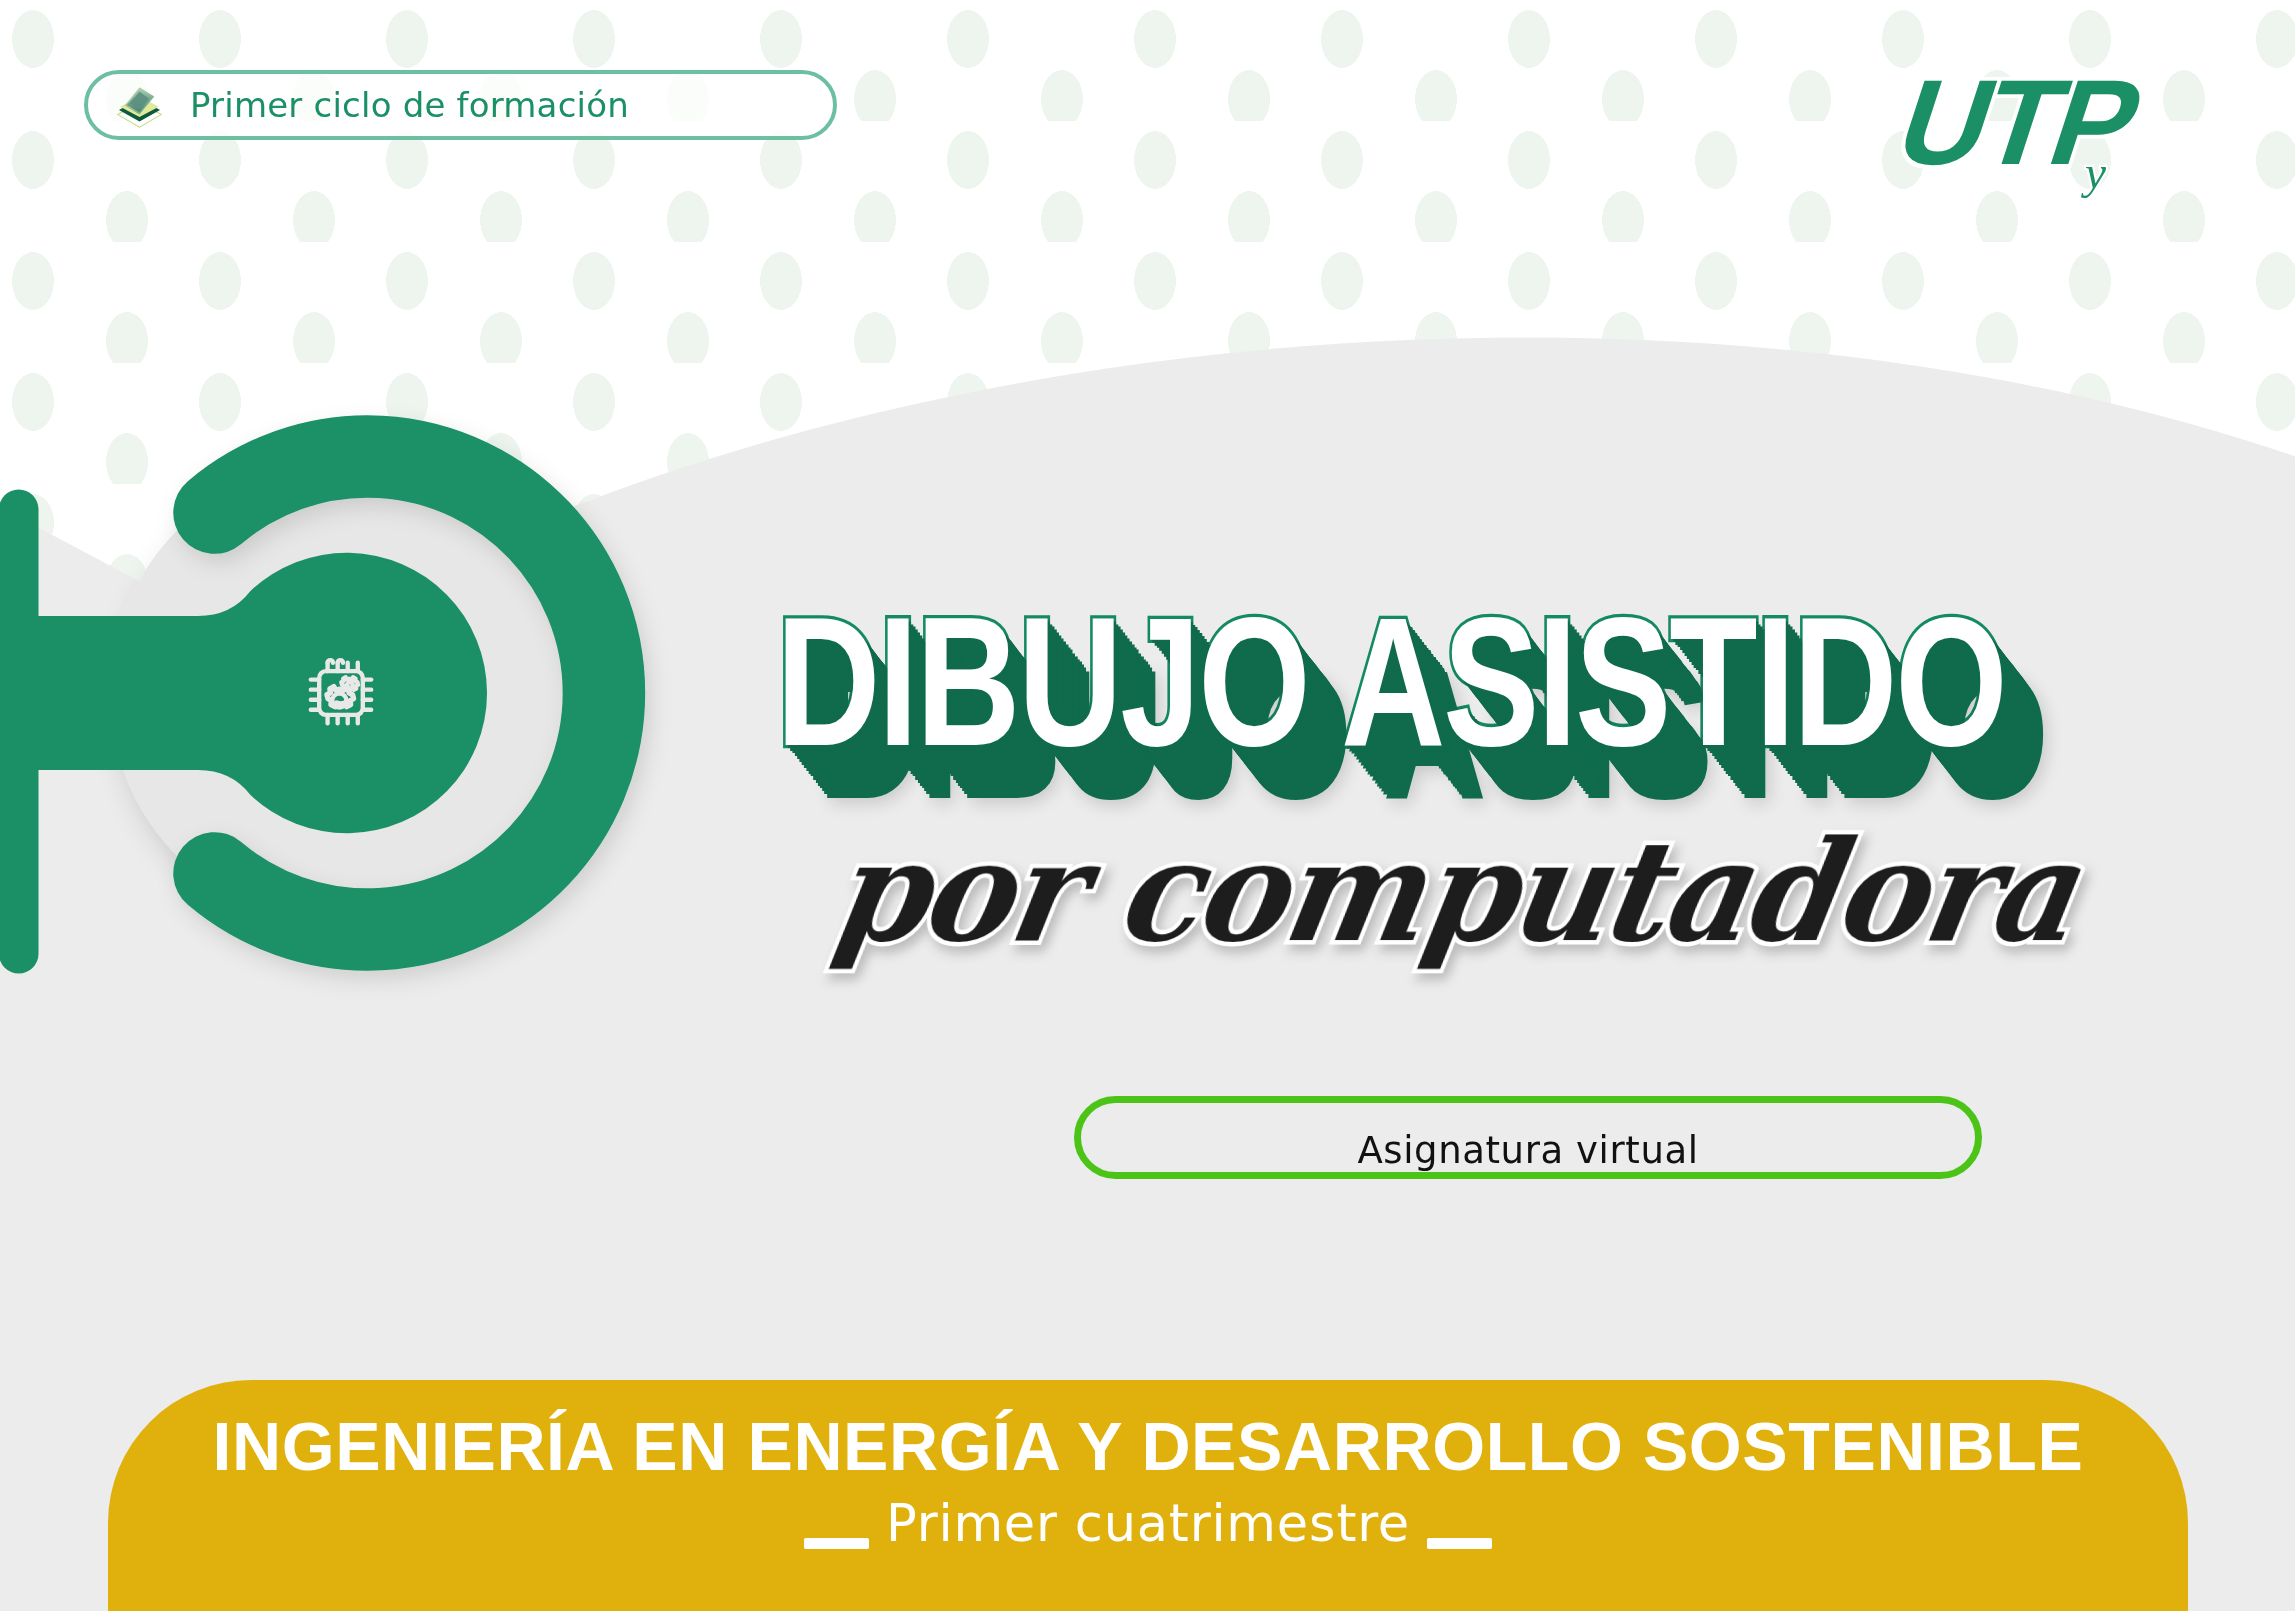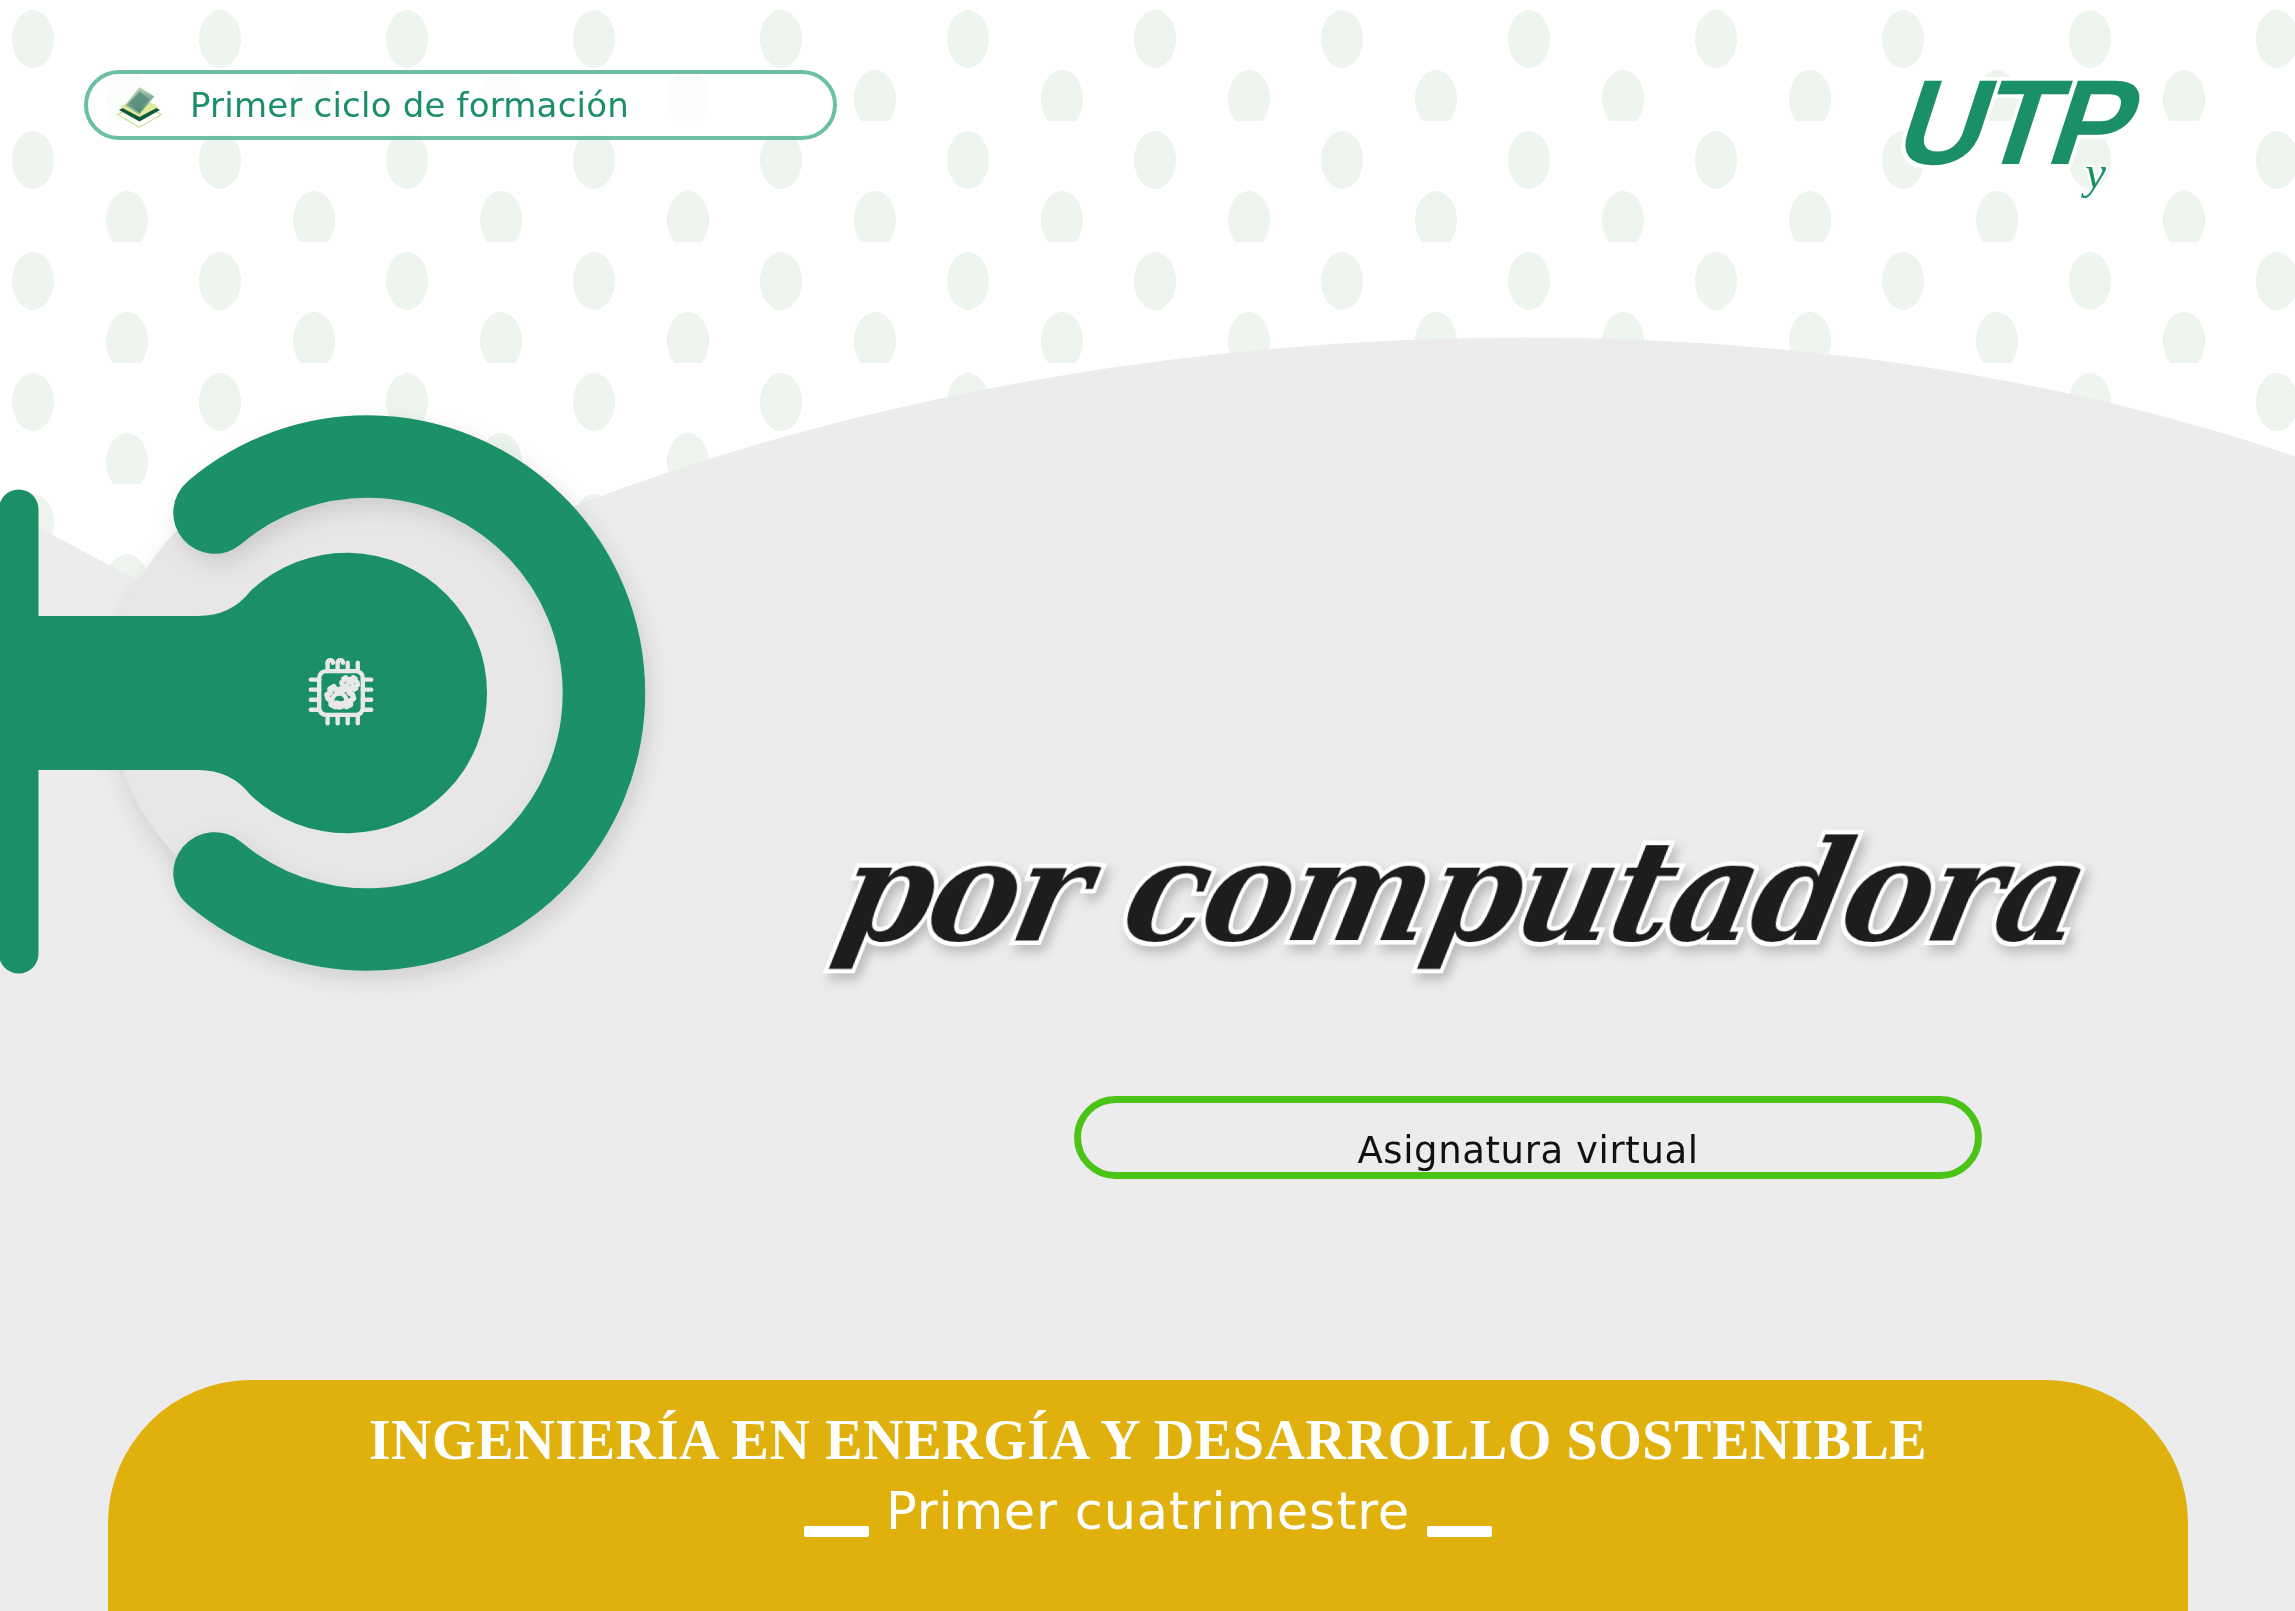--- a/index.html
+++ b/index.html
@@ -124,23 +124,23 @@
   .banner{
     position:absolute; left:108px; bottom:0;
     width:2080px; height:231px;
     background:#e0b00c;
     border-radius:143px 143px 0 0;
     display:flex;flex-direction:column;align-items:center;justify-content:flex-start;
     padding-top:32px;
     box-sizing:border-box;
   }
   .banner-title{
-    font-family:Liberation Serif, serif;
+    font-family:Liberation Sans, sans-serif;
     font-weight:bold;
-    font-size:56px;
+    font-size:68px;
     color:#ffffff;
     letter-spacing:0.6px;
     white-space:nowrap;
     line-height:1;
   }
   .banner-sub-row{
     display:flex;align-items:flex-end;gap:17px;margin-top:18px;
   }
   .dash{width:65px;height:11px;background:#ffffff;border-radius:1.7px;display:block;}
   .banner-sub{
@@ -230,20 +230,23 @@
     <span class="pill-label">Primer ciclo de formación</span>
   </div>
 
   <svg class="utp" viewBox="0 0 620 240">
     <g transform="skewX(-18) translate(62,0)">
       <text x="0" y="178" font-family="Liberation Sans, sans-serif" font-weight="bold" font-size="220" fill="#1b9066" stroke="#ffffff" stroke-width="14" paint-order="stroke" letter-spacing="-8">UTP</text>
     </g>
     <text x="358" y="222" font-family="Liberation Serif, serif" font-style="italic" font-size="86" fill="#1b9066" stroke="#ffffff" stroke-width="8" paint-order="stroke">y</text>
   </svg>
 
+  <div class="title-block">
+    <div class="main-title">DIBUJO ASISTIDO</div>
+  </div>
 
   <div class="script-title">por computadora</div>
 
   <div class="vpill">
     <span class="vpill-label">Asignatura virtual</span>
   </div>
 
   <div class="banner">
     <div class="banner-title">INGENIERÍA EN ENERGÍA Y DESARROLLO SOSTENIBLE</div>
     <div class="banner-sub-row">

